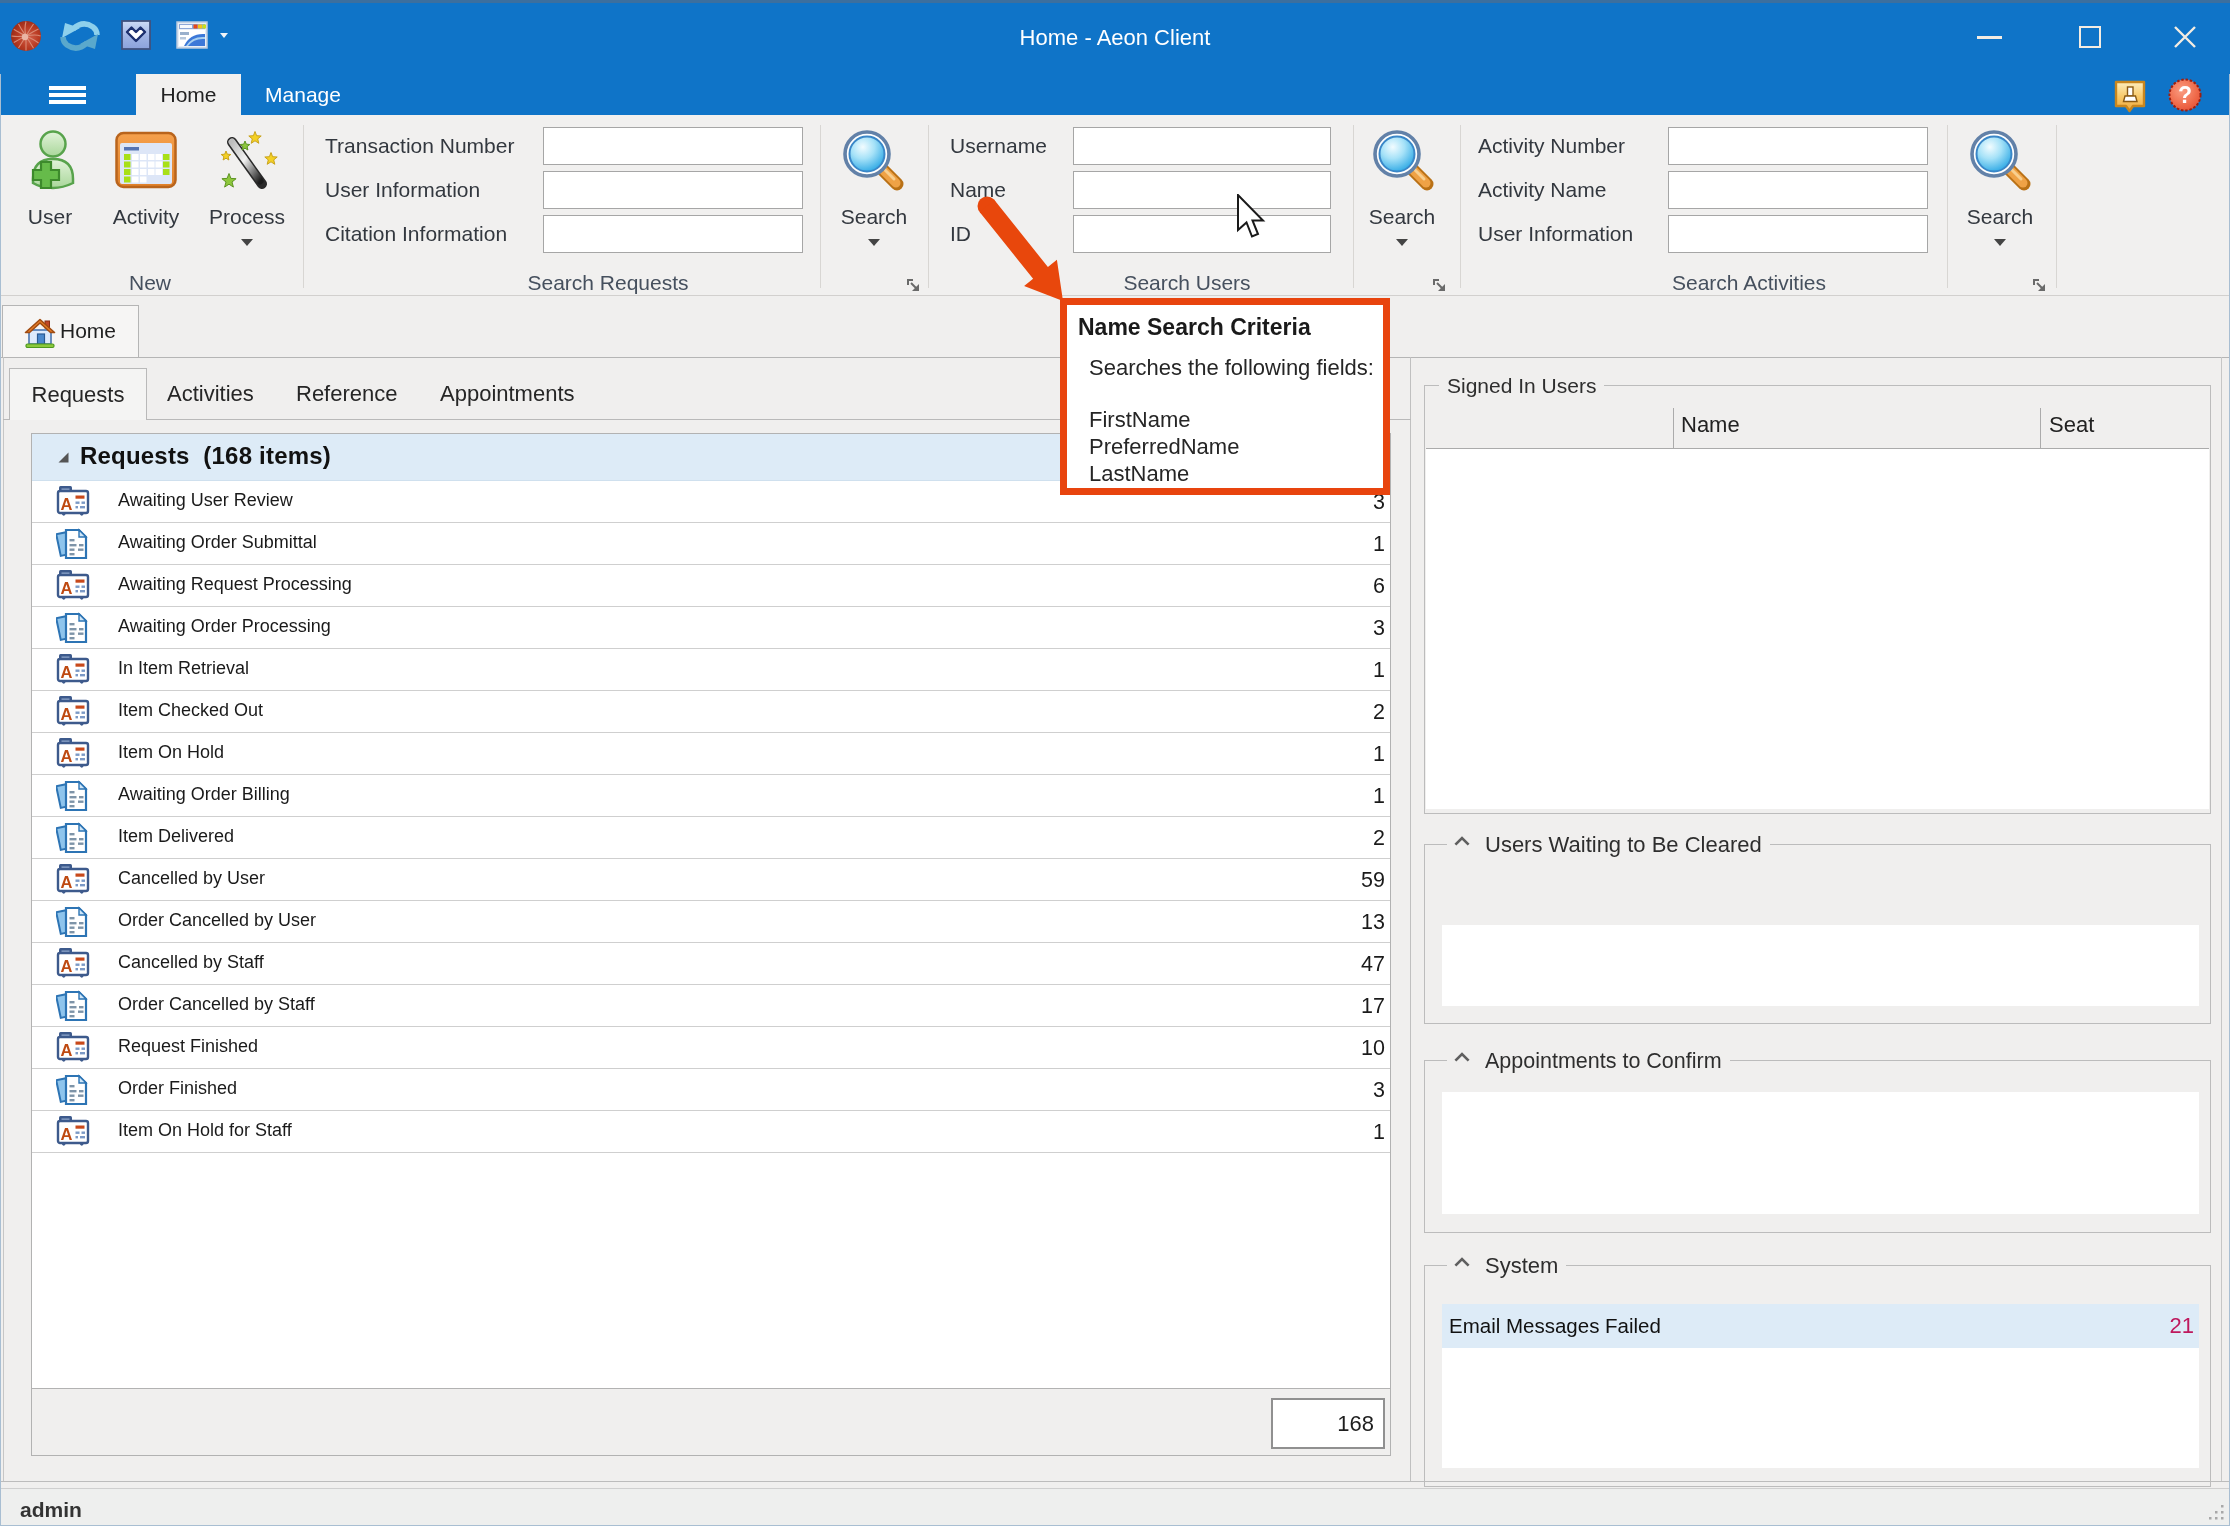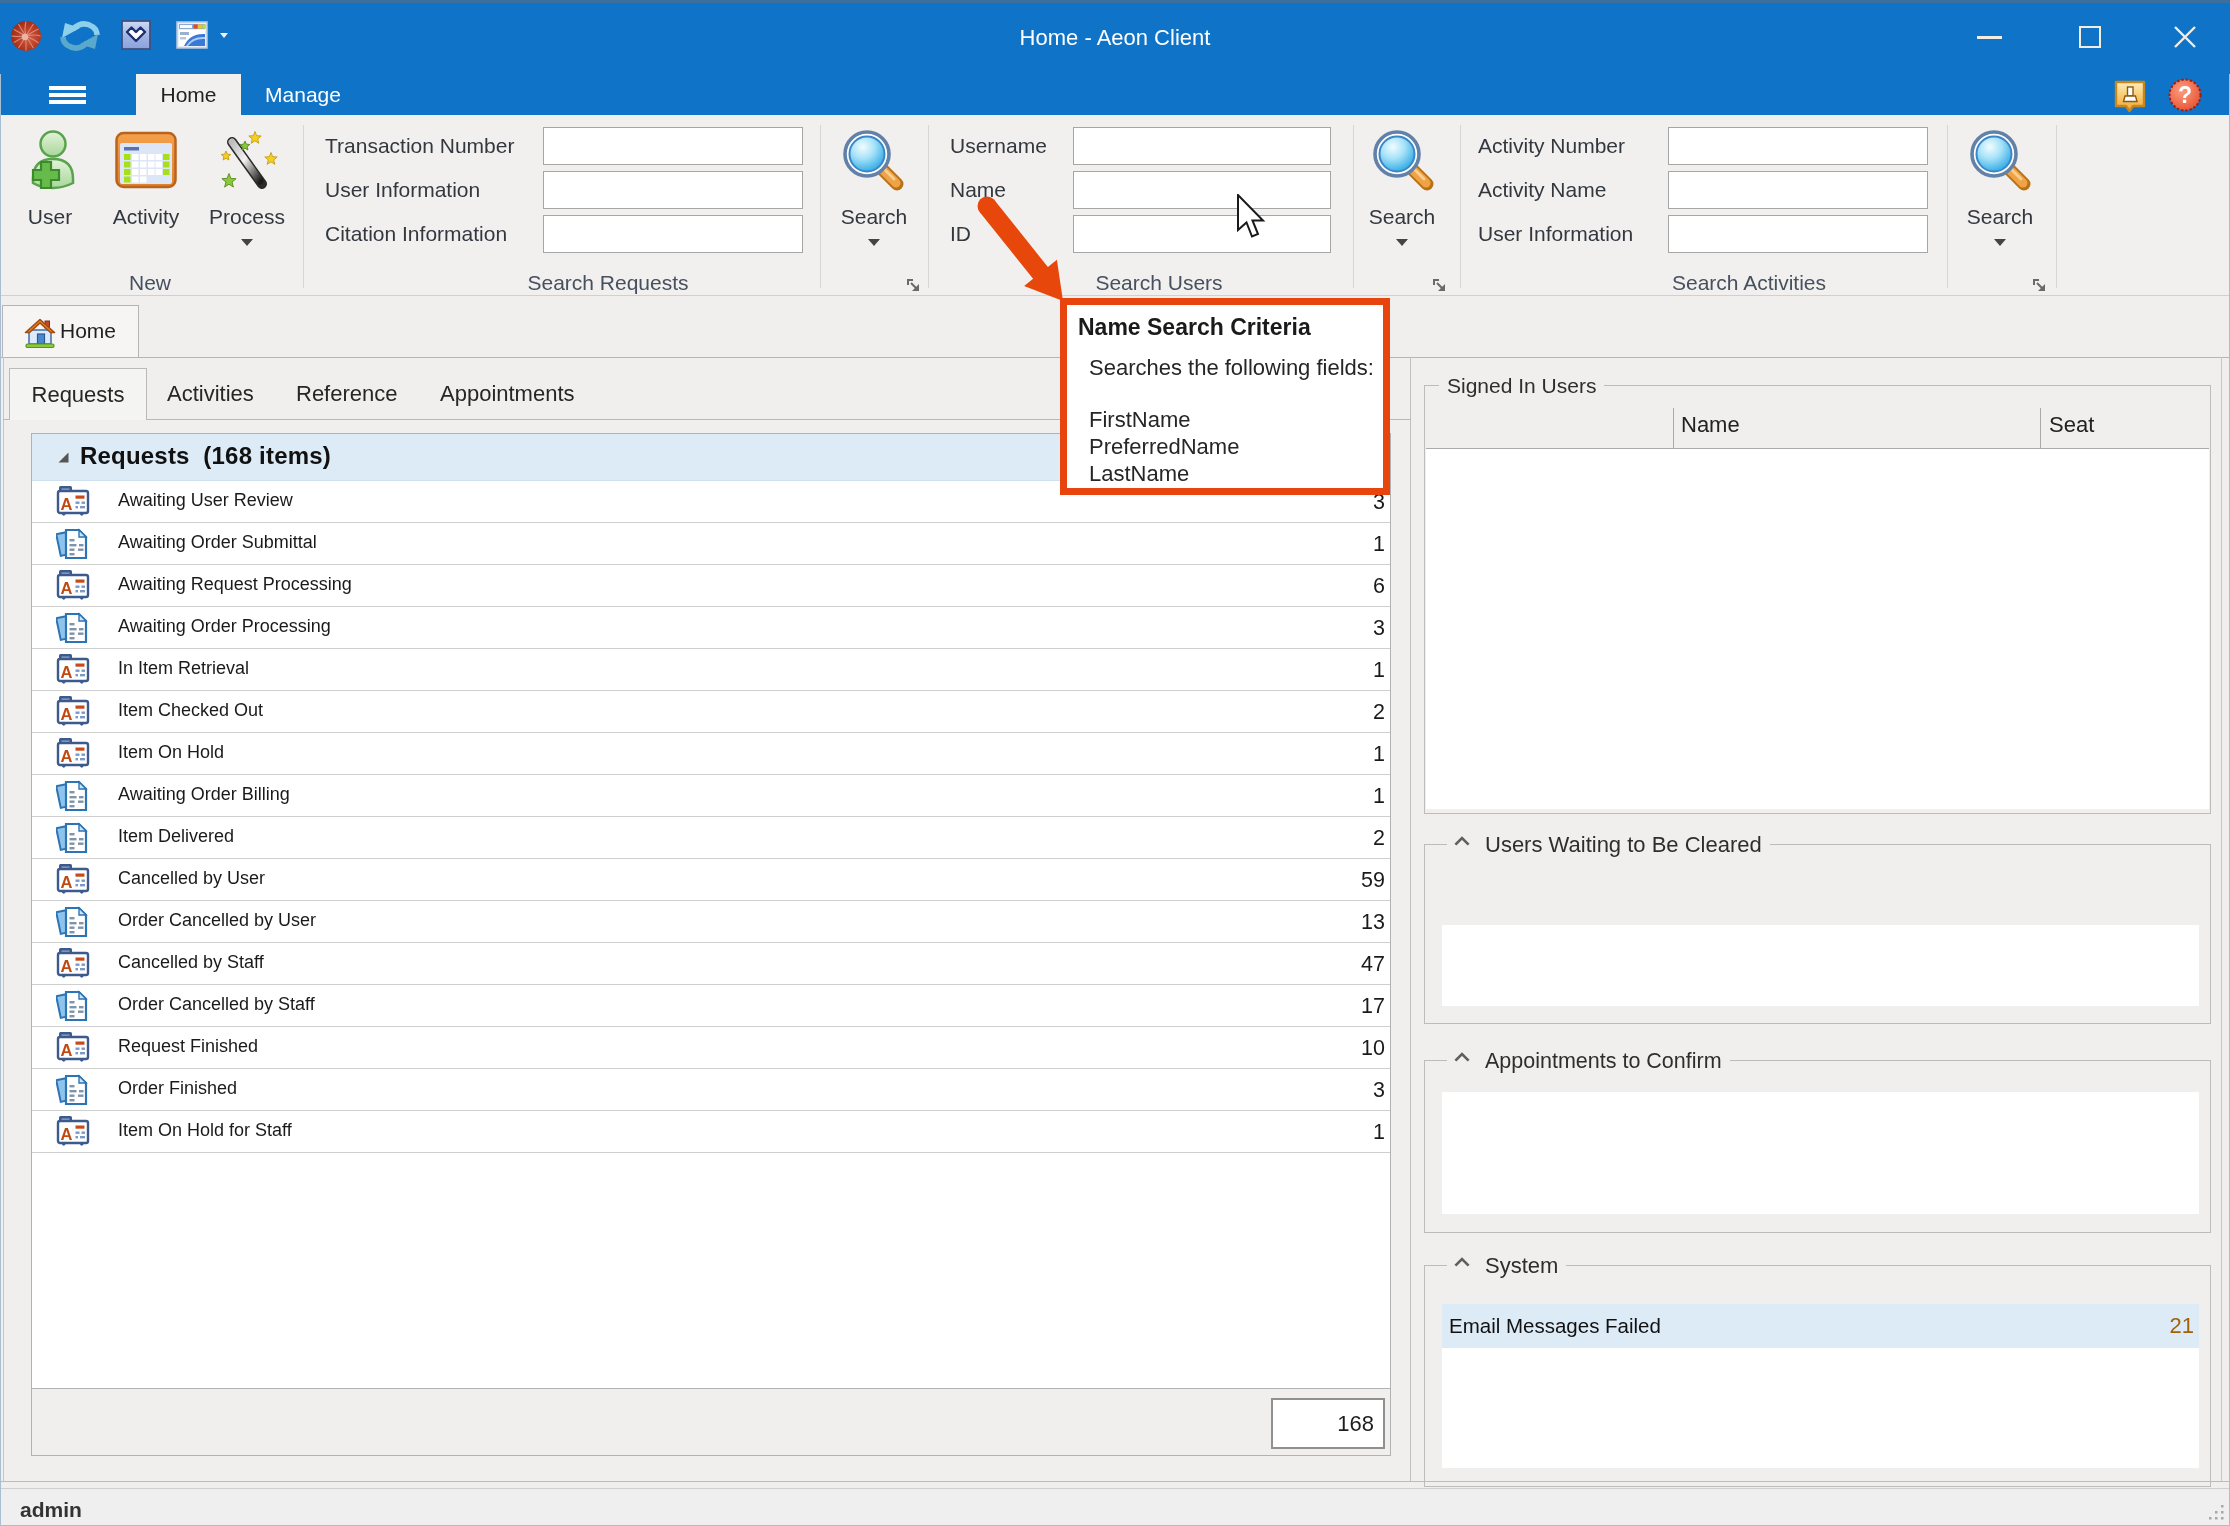--- a/index.html
+++ b/index.html
@@ -329,21 +329,21 @@
   <div class="fld" style="left:1073px;top:56px;width:258px"></div>
   <div class="fld" style="left:1073px;top:100px;width:258px"></div>
   <svg class="abs mag" style="left:1371px;top:13px" width="64" height="64" viewBox="0 0 64 64">
       <use href="#magSym"></use>
     </svg>
   <div class="btnlabel" style="left:1342px">Search</div>
   <div class="dd" style="left:1396px;top:124px"></div>
   <svg class="abs lch" style="left:1432px;top:163px" width="15" height="15" viewBox="0 0 15 15">
       <use href="#lchSym"></use>
     </svg>
-  <div class="grplabel" style="left:1059px;width:200px">Search Users</div>
+  <div class="grplabel" style="left:1087px;width:200px">Search Users</div>
 
   <div class="rlabel" style="left:1478px;top:19px">Activity Number</div>
   <div class="rlabel" style="left:1478px;top:63px">Activity Name</div>
   <div class="rlabel" style="left:1478px;top:107px">User Information</div>
   <div class="fld" style="left:1668px;top:12px"></div>
   <div class="fld" style="left:1668px;top:56px"></div>
   <div class="fld" style="left:1668px;top:100px"></div>
   <svg class="abs mag" style="left:1968px;top:13px" width="64" height="64" viewBox="0 0 64 64">
       <use href="#magSym"></use>
     </svg>
@@ -526,21 +526,21 @@
     <div class="whitebox" style="left:17px;top:31px;width:757px;height:122px"></div>
   </div>
 
   <div class="grpbox" style="left:1424px;top:969px;width:787px;height:222px">
     <svg class="chev" width="30" height="16" viewBox="0 0 30 16">
         <polyline points="6,13 15,4 24,13" fill="none" stroke="#5f5f5f" stroke-width="3.6"></polyline>
       </svg>
     <div class="grptitle" style="left:52px">System</div>
     <div class="bluerow" style="left:17px;top:38px;width:757px;height:52px">
       <span class="abs" style="left:7px;top:10px;font-size:20.5px;color:#111">Email Messages Failed</span>
-      <span class="abs" style="right:5px;top:9px;font-size:22px;color:#a16207">21</span>
+      <span class="abs" style="right:5px;top:9px;font-size:22px;color:#be185d">21</span>
     </div>
     <div class="whitebox" style="left:17px;top:82px;width:757px;height:120px"></div>
   </div>
 </div>
 
 <div class="abs" style="left:0;top:74px;width:1px;height:1452px;background:#a8bed2;z-index:50"></div>
 <div class="abs" style="left:2229px;top:74px;width:1px;height:1452px;background:#a8bed2;z-index:50"></div>
 <div class="abs" style="left:0;top:1525px;width:2230px;height:1px;background:#a8bed2;z-index:50"></div>
 <div id="statusbar">
   <span class="user">admin</span>

